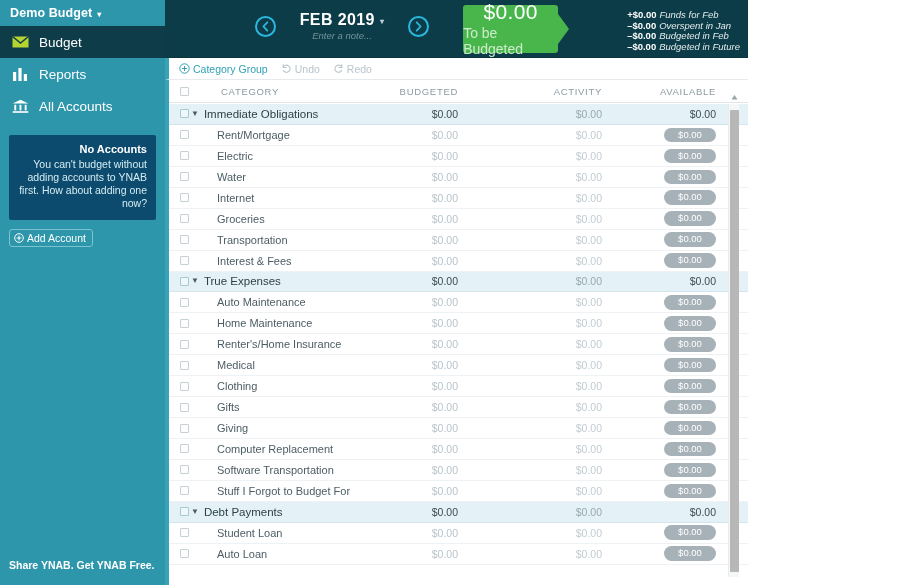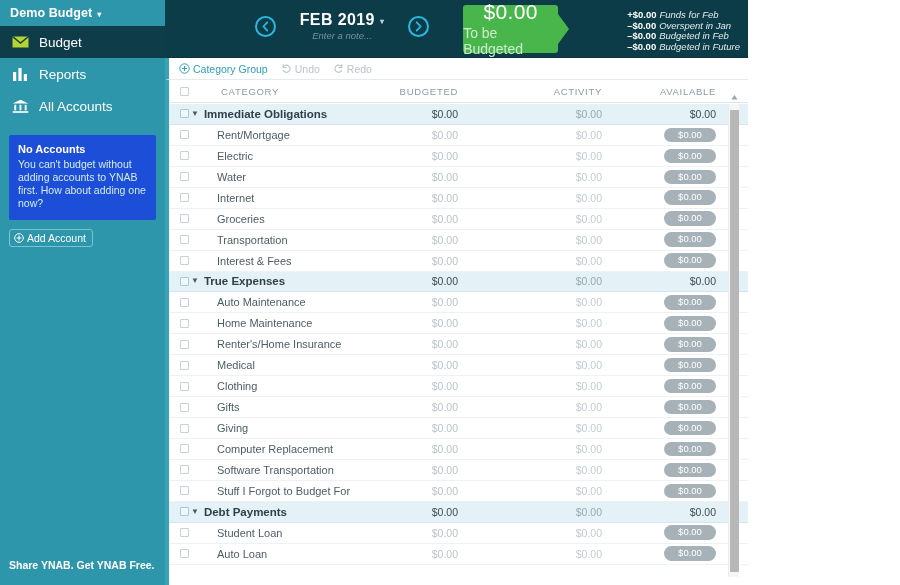--- a/index.html
+++ b/index.html
@@ -42,23 +42,24 @@
   .nav-ico {
     width: 20px; height: 16px;
     display: inline-flex; align-items: center; justify-content: center;
     margin-right: 9px;
   }
   .nav-ico svg { display: block; }
   .nav-label { font-size: 13.5px; }
 
   .accounts-box {
     margin: 13px 9px 0 9px;
-    background: #1d4ed8;
+    background: #0c4a6e;
     border-radius: 2px;
     padding: 8px 9px 10px 9px;
+    text-align: right;
   }
   .accounts-box .ab-title {
     font-size: 11px; font-weight: bold; color: #ffffff;
     margin-bottom: 3px;
   }
   .accounts-box .ab-text {
     font-size: 10.5px; line-height: 13px;
     color: #d3ecf1;
   }
   .add-account {
@@ -199,21 +200,21 @@
     cursor: pointer;
     display:block;
   }
   .row.group .chk { border-color: #a9c8d6; background: #eef7fb; }
 
   .cell-name { flex: 1 1 auto; display: flex; align-items: center; }
   .tri {
     font-size: 8px; color: #4a5c63; margin-right: 5px; margin-left: 0px;
     cursor: pointer; line-height: 8px;
   }
-  .name-group { font-size: 11.5px; color: #2f4148; font-weight: bold; }
+  .name-group { font-size: 11.5px; color: #2f4148; font-weight: normal; }
   .name-cat { font-size: 11px; color: #4c5d64; padding-left: 26px; }
 
   .cell-num {
     flex: 0 0 116px; text-align: right;
     font-size: 10.5px;
   }
   .num-budgeted-group { color: #3c4c53; }
   .num-activity-group { color: #98a9b1; }
   .num-avail-group    { color: #3c4c53; }
   .num-budgeted { color: #b9c4ca; }

